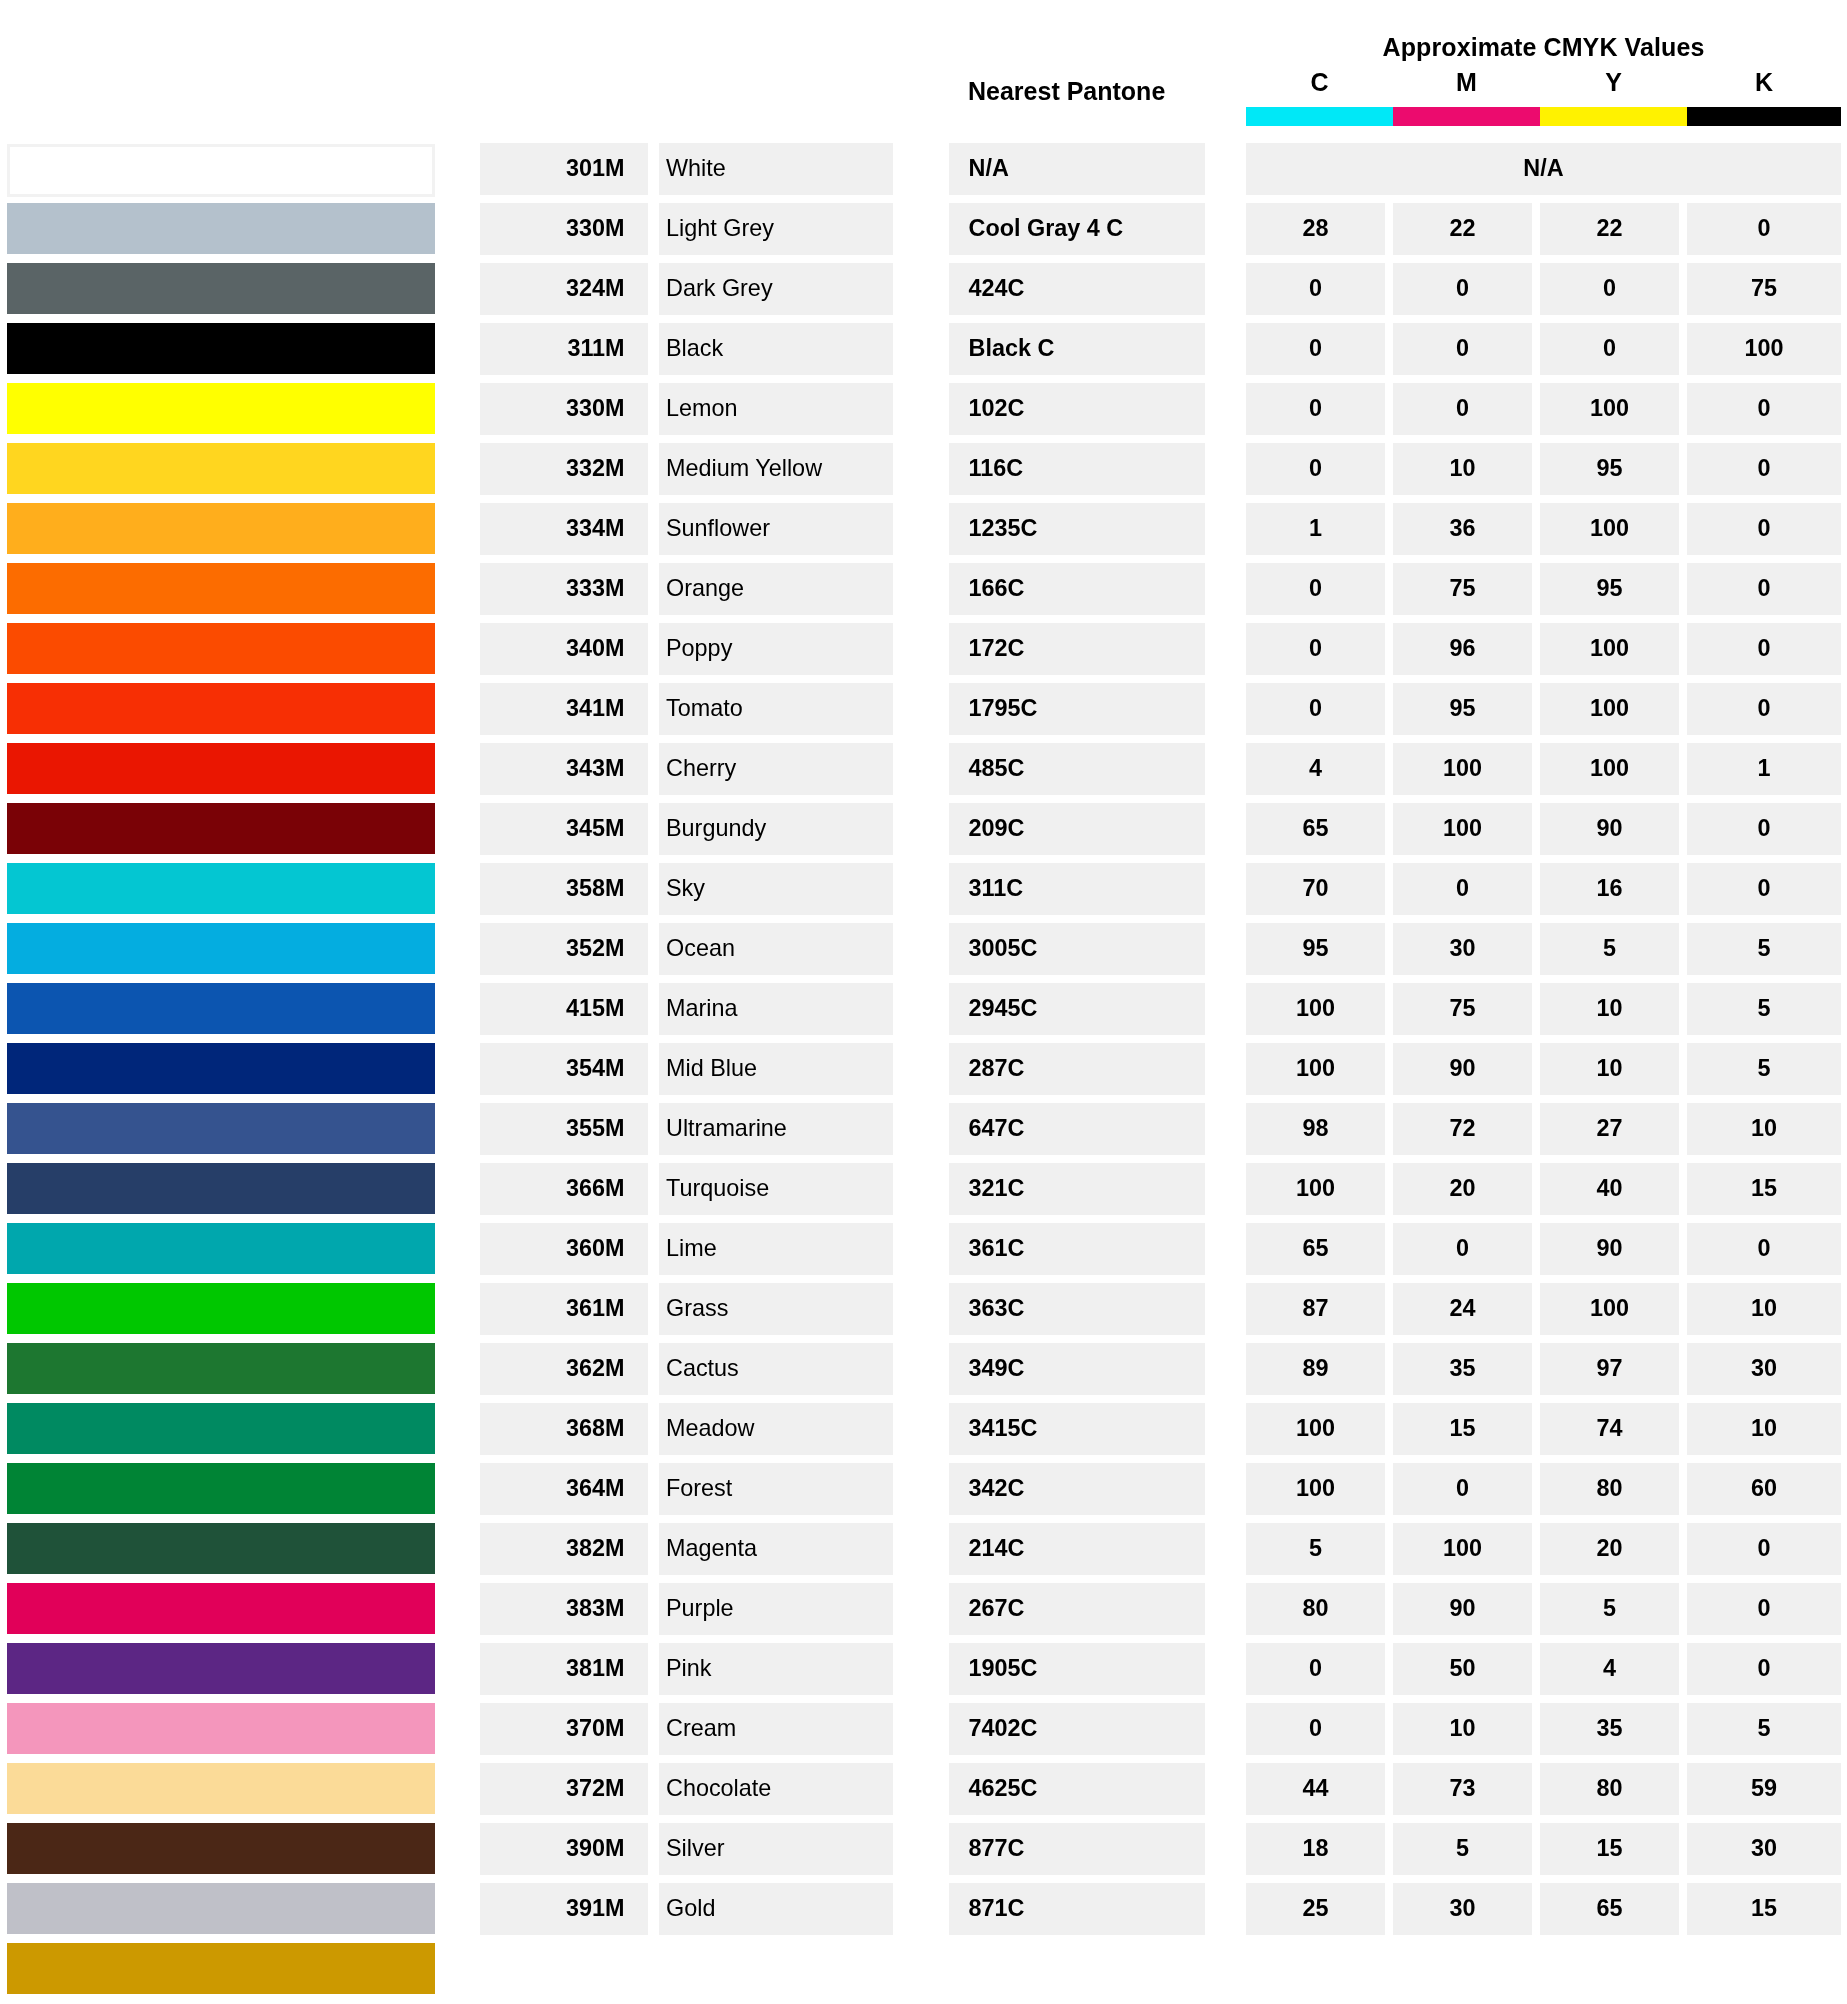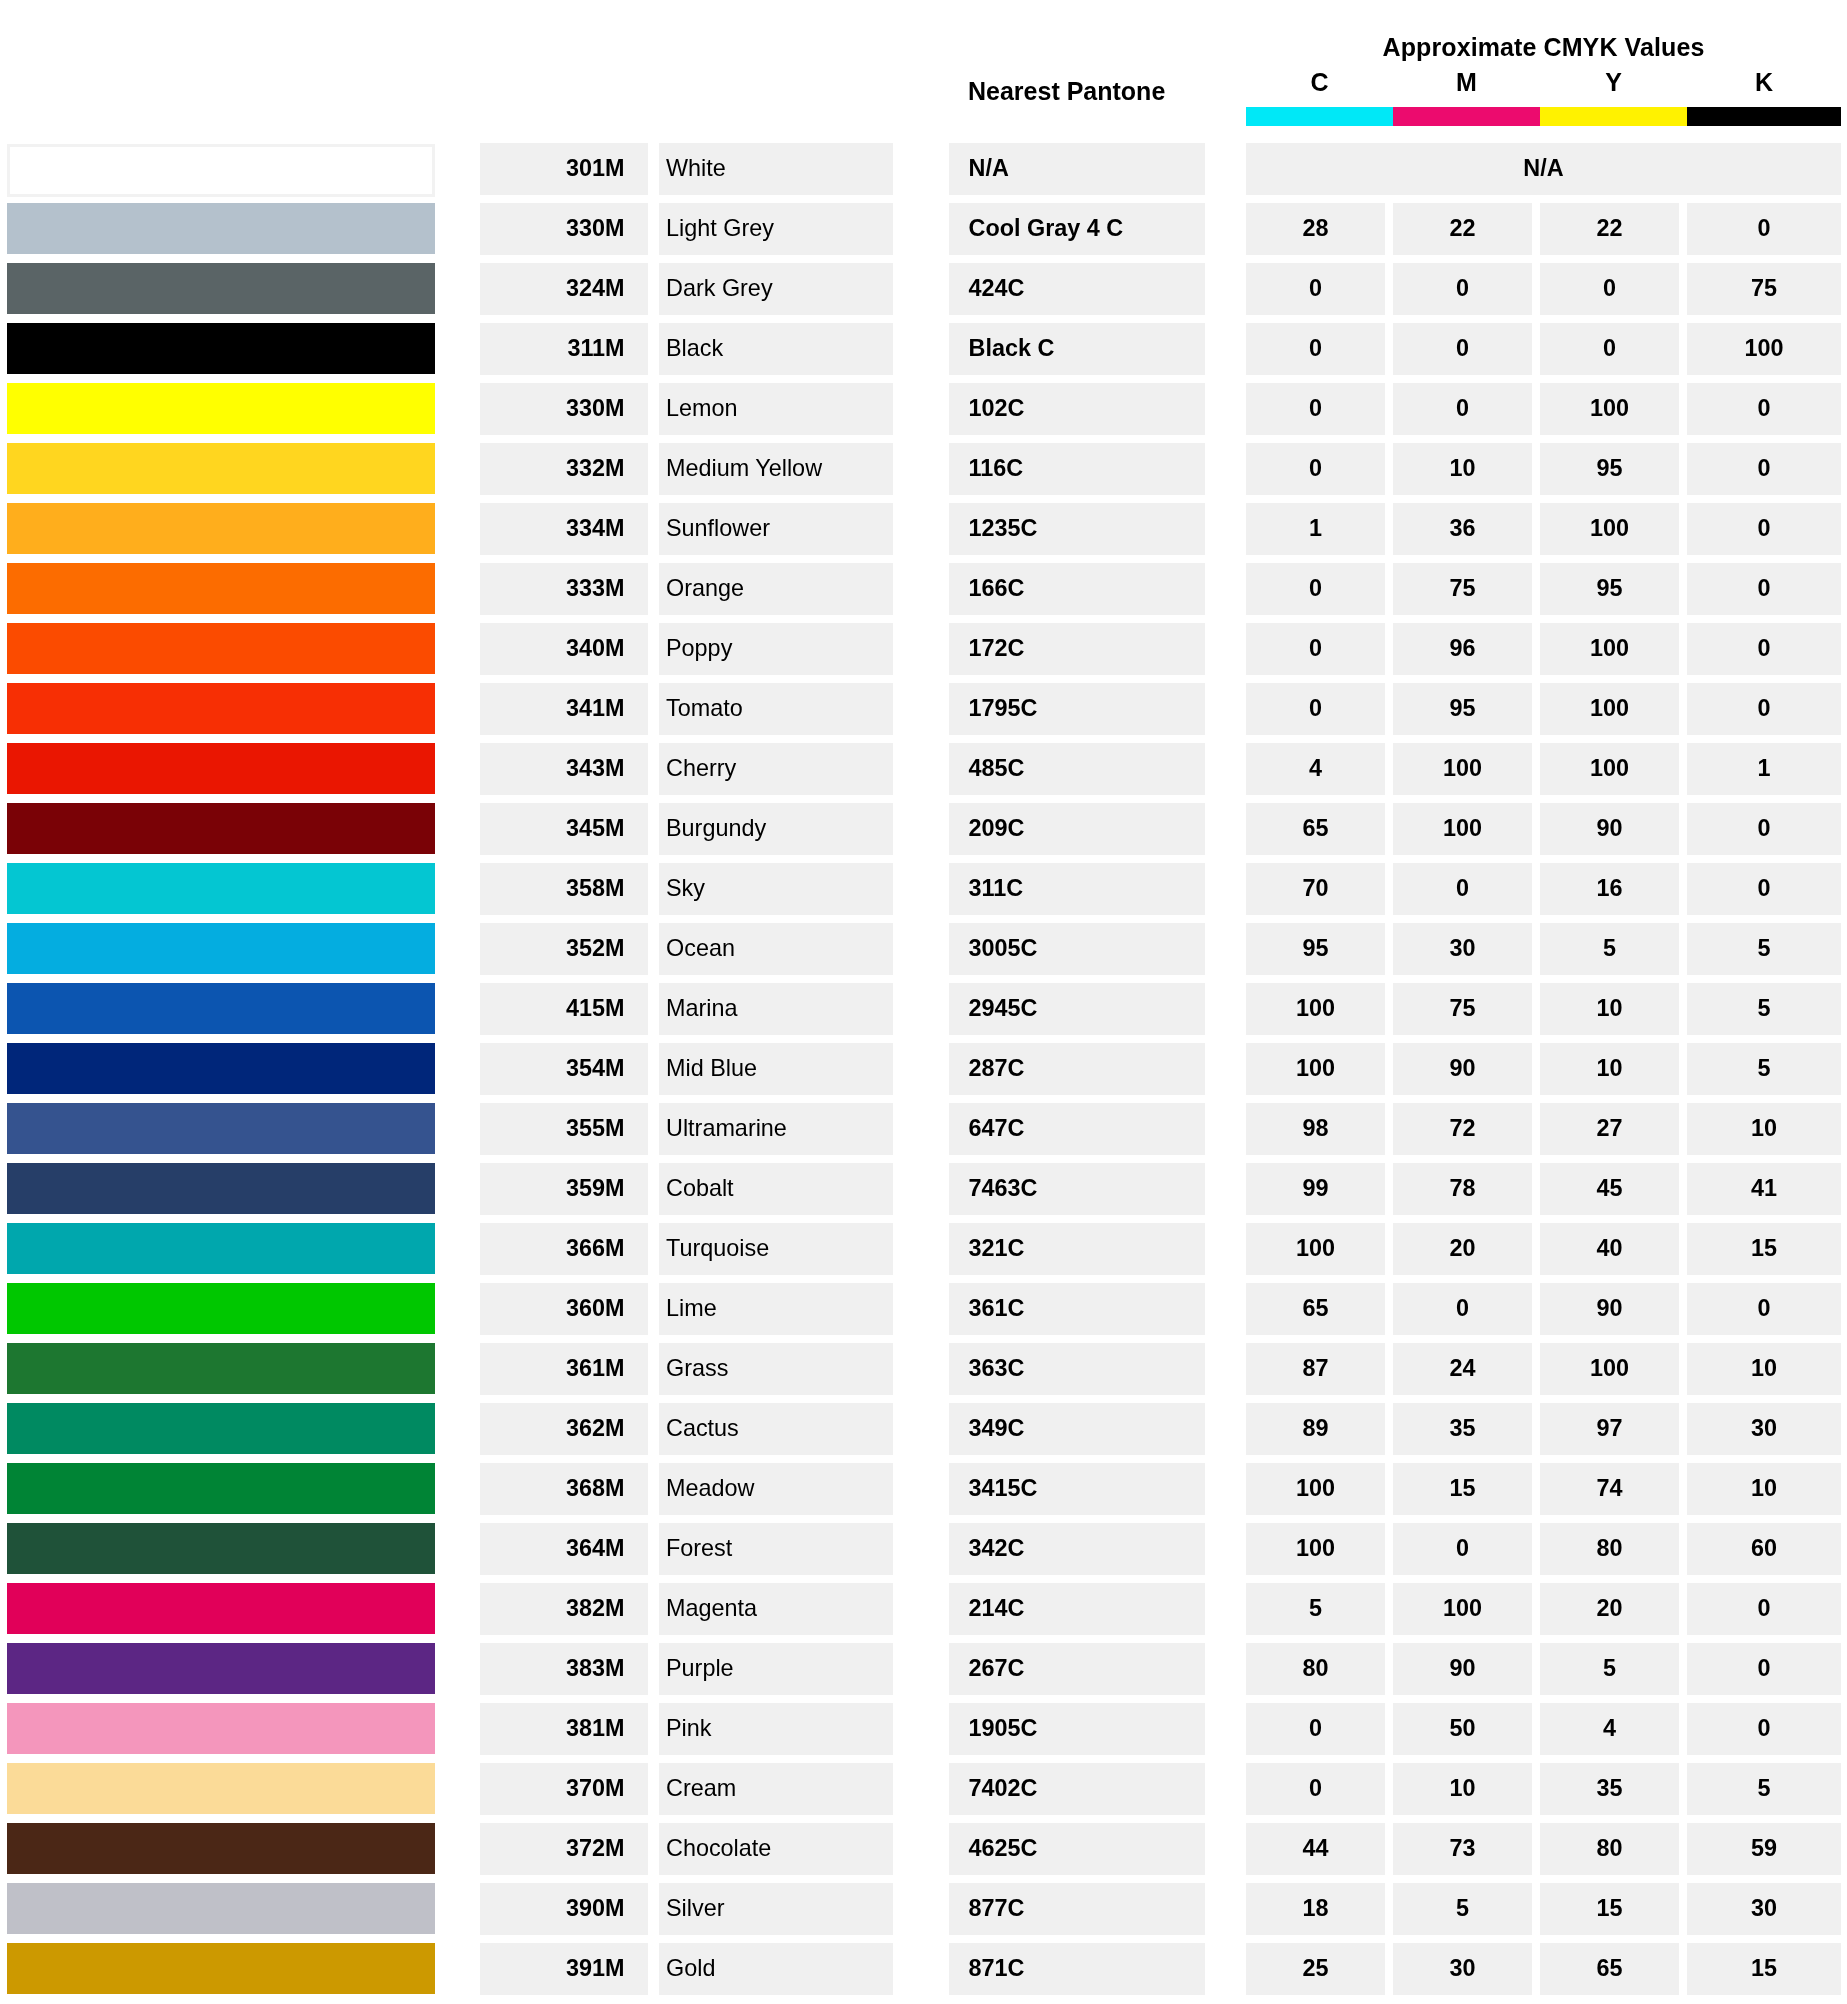--- a/index.html
+++ b/index.html
@@ -315,29 +315,20 @@
     <div class="row">
       <div class="cell c-code">355M</div>
       <div class="cell c-name">Ultramarine</div>
       <div class="cell c-pantone">647C</div>
       <div class="cell c-c">98</div>
       <div class="cell c-m">72</div>
       <div class="cell c-y">27</div>
       <div class="cell c-k">10</div>
     </div>
     <div class="row">
-      <div class="cell c-code">359M</div>
-      <div class="cell c-name">Cobalt</div>
-      <div class="cell c-pantone">7463C</div>
-      <div class="cell c-c">99</div>
-      <div class="cell c-m">78</div>
-      <div class="cell c-y">45</div>
-      <div class="cell c-k">41</div>
-    </div>
-    <div class="row">
       <div class="cell c-code">366M</div>
       <div class="cell c-name">Turquoise</div>
       <div class="cell c-pantone">321C</div>
       <div class="cell c-c">100</div>
       <div class="cell c-m">20</div>
       <div class="cell c-y">40</div>
       <div class="cell c-k">15</div>
     </div>
     <div class="row">
       <div class="cell c-code">360M</div>

